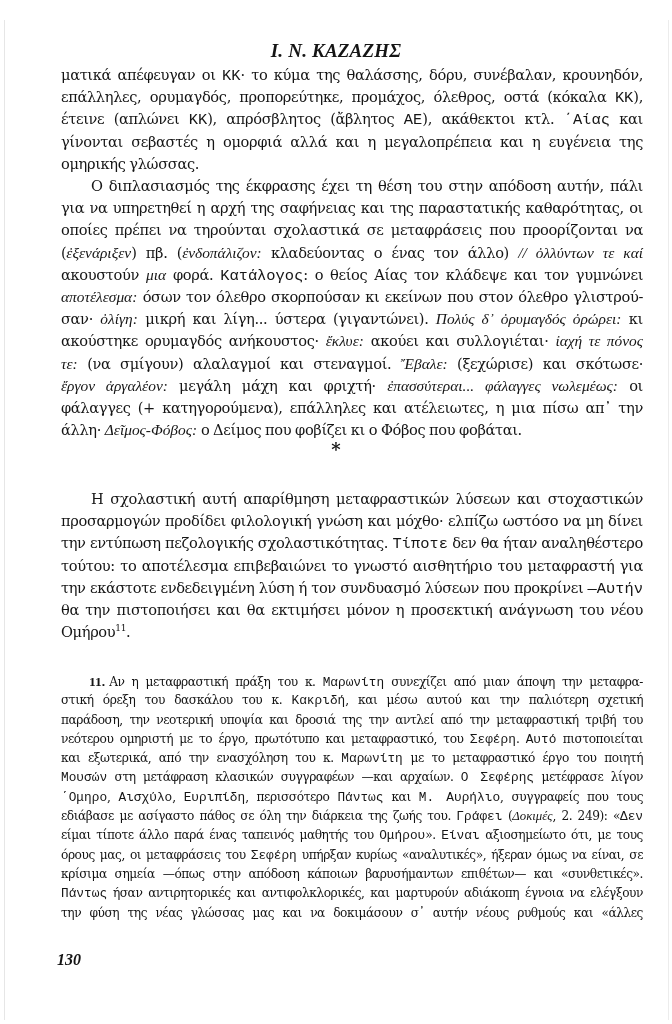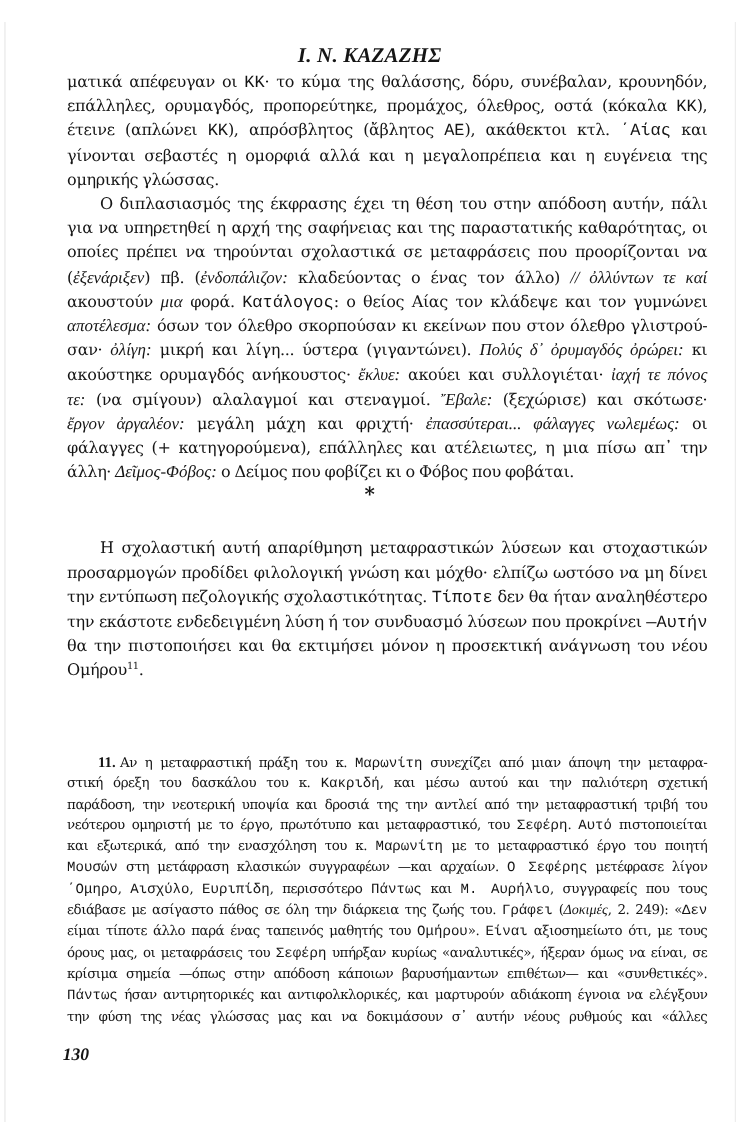--- a/index.html
+++ b/index.html
@@ -42,21 +42,21 @@
   }
   .footnote {
     position: absolute; left: 61px; width: 582px;
   }
   .fline {
     display: block; height: 19.3px; line-height: 19.3px;
     font-size: 12.2px; white-space: nowrap;
     text-align: justify; text-align-last: justify;
     font-family: "DejaVu Serif", serif; letter-spacing: -0.45px; word-spacing: -0.6px;
   }
-  .fline.indent { padding-left: 28px; margin-top: 11px; }
+  .fline.indent { padding-left: 28px; }
   .fline .fnnum { font-weight: bold; font-family: "Liberation Serif", serif; font-size: 13.5px; letter-spacing: 0; margin-right: 4px; }
   .fline .it { font-size: 12.8px; }
   .fline .rm { font-size: 12.8px; }
   .folio {
     position: absolute; left: 57px; top: 951px;
     font-family: "Liberation Serif", serif; font-style: italic; font-weight: bold;
     font-size: 16px;
   }
 </style>
 </head>
@@ -88,20 +88,21 @@
     <span class="line"><span>φάλαγγες (+ κατηγορούμενα), επάλληλες και ατέλειωτες, η μια πίσω απ᾽ την</span></span>
     <span class="line last"><span>άλλη· </span><span class="it">Δεῖμος-Φόβος:</span><span> ο Δείμος που φοβίζει κι ο Φόβος που φοβάται.</span></span>
   </div>
 
 <div class="separator">*</div>
 
 <div class="body-text" id="p3" style="top:488px;">
     <span class="line indent"><span>Η σχολαστική αυτή απαρίθμηση μεταφραστικών λύσεων και στοχαστικών</span></span>
     <span class="line"><span>προσαρμογών προδίδει φιλολογική γνώση και μόχθο· ελπίζω ωστόσο να μη δίνει</span></span>
     <span class="line"><span>την εντύπωση πεζολογικής σχολαστικότητας. </span><span class="rm">Τίποτε</span><span> δεν θα ήταν αναληθέστερο</span></span>
+    <span class="line"><span>τούτου: το αποτέλεσμα επιβεβαιώνει το γνωστό αισθητήριο του μεταφραστή για</span></span>
     <span class="line"><span>την εκάστοτε ενδεδειγμένη λύση ή τον συνδυασμό λύσεων που προκρίνει </span><span class="rm">—Αυτήν</span></span>
     <span class="line"><span>θα την πιστοποιήσει και θα εκτιμήσει μόνον η προσεκτική ανάγνωση του νέου</span></span>
     <span class="line last"><span>Ομήρου</span><sup class="fnref">11</sup><span>.</span></span>
   </div>
 
 <div class="footnote" id="fn" style="top:672px;">
     <span class="fline indent"><span class="fnnum">11.</span><span>Αν η μεταφραστική πράξη του κ. </span><span class="rm">Μαρωνίτη</span><span> συνεχίζει από μιαν άποψη την μεταφρα-</span></span>
     <span class="fline"><span>στική όρεξη του δασκάλου του κ. </span><span class="rm">Κακριδή</span><span>, και μέσω αυτού και την παλιότερη σχετική</span></span>
     <span class="fline"><span>παράδοση, την νεοτερική υποψία και δροσιά της την αντλεί από την μεταφραστική τριβή του</span></span>
     <span class="fline"><span>νεότερου ομηριστή με το έργο, πρωτότυπο και μεταφραστικό, του </span><span class="rm">Σεφέρη</span><span>. </span><span class="rm">Αυτό</span><span> πιστοποιείται</span></span>

